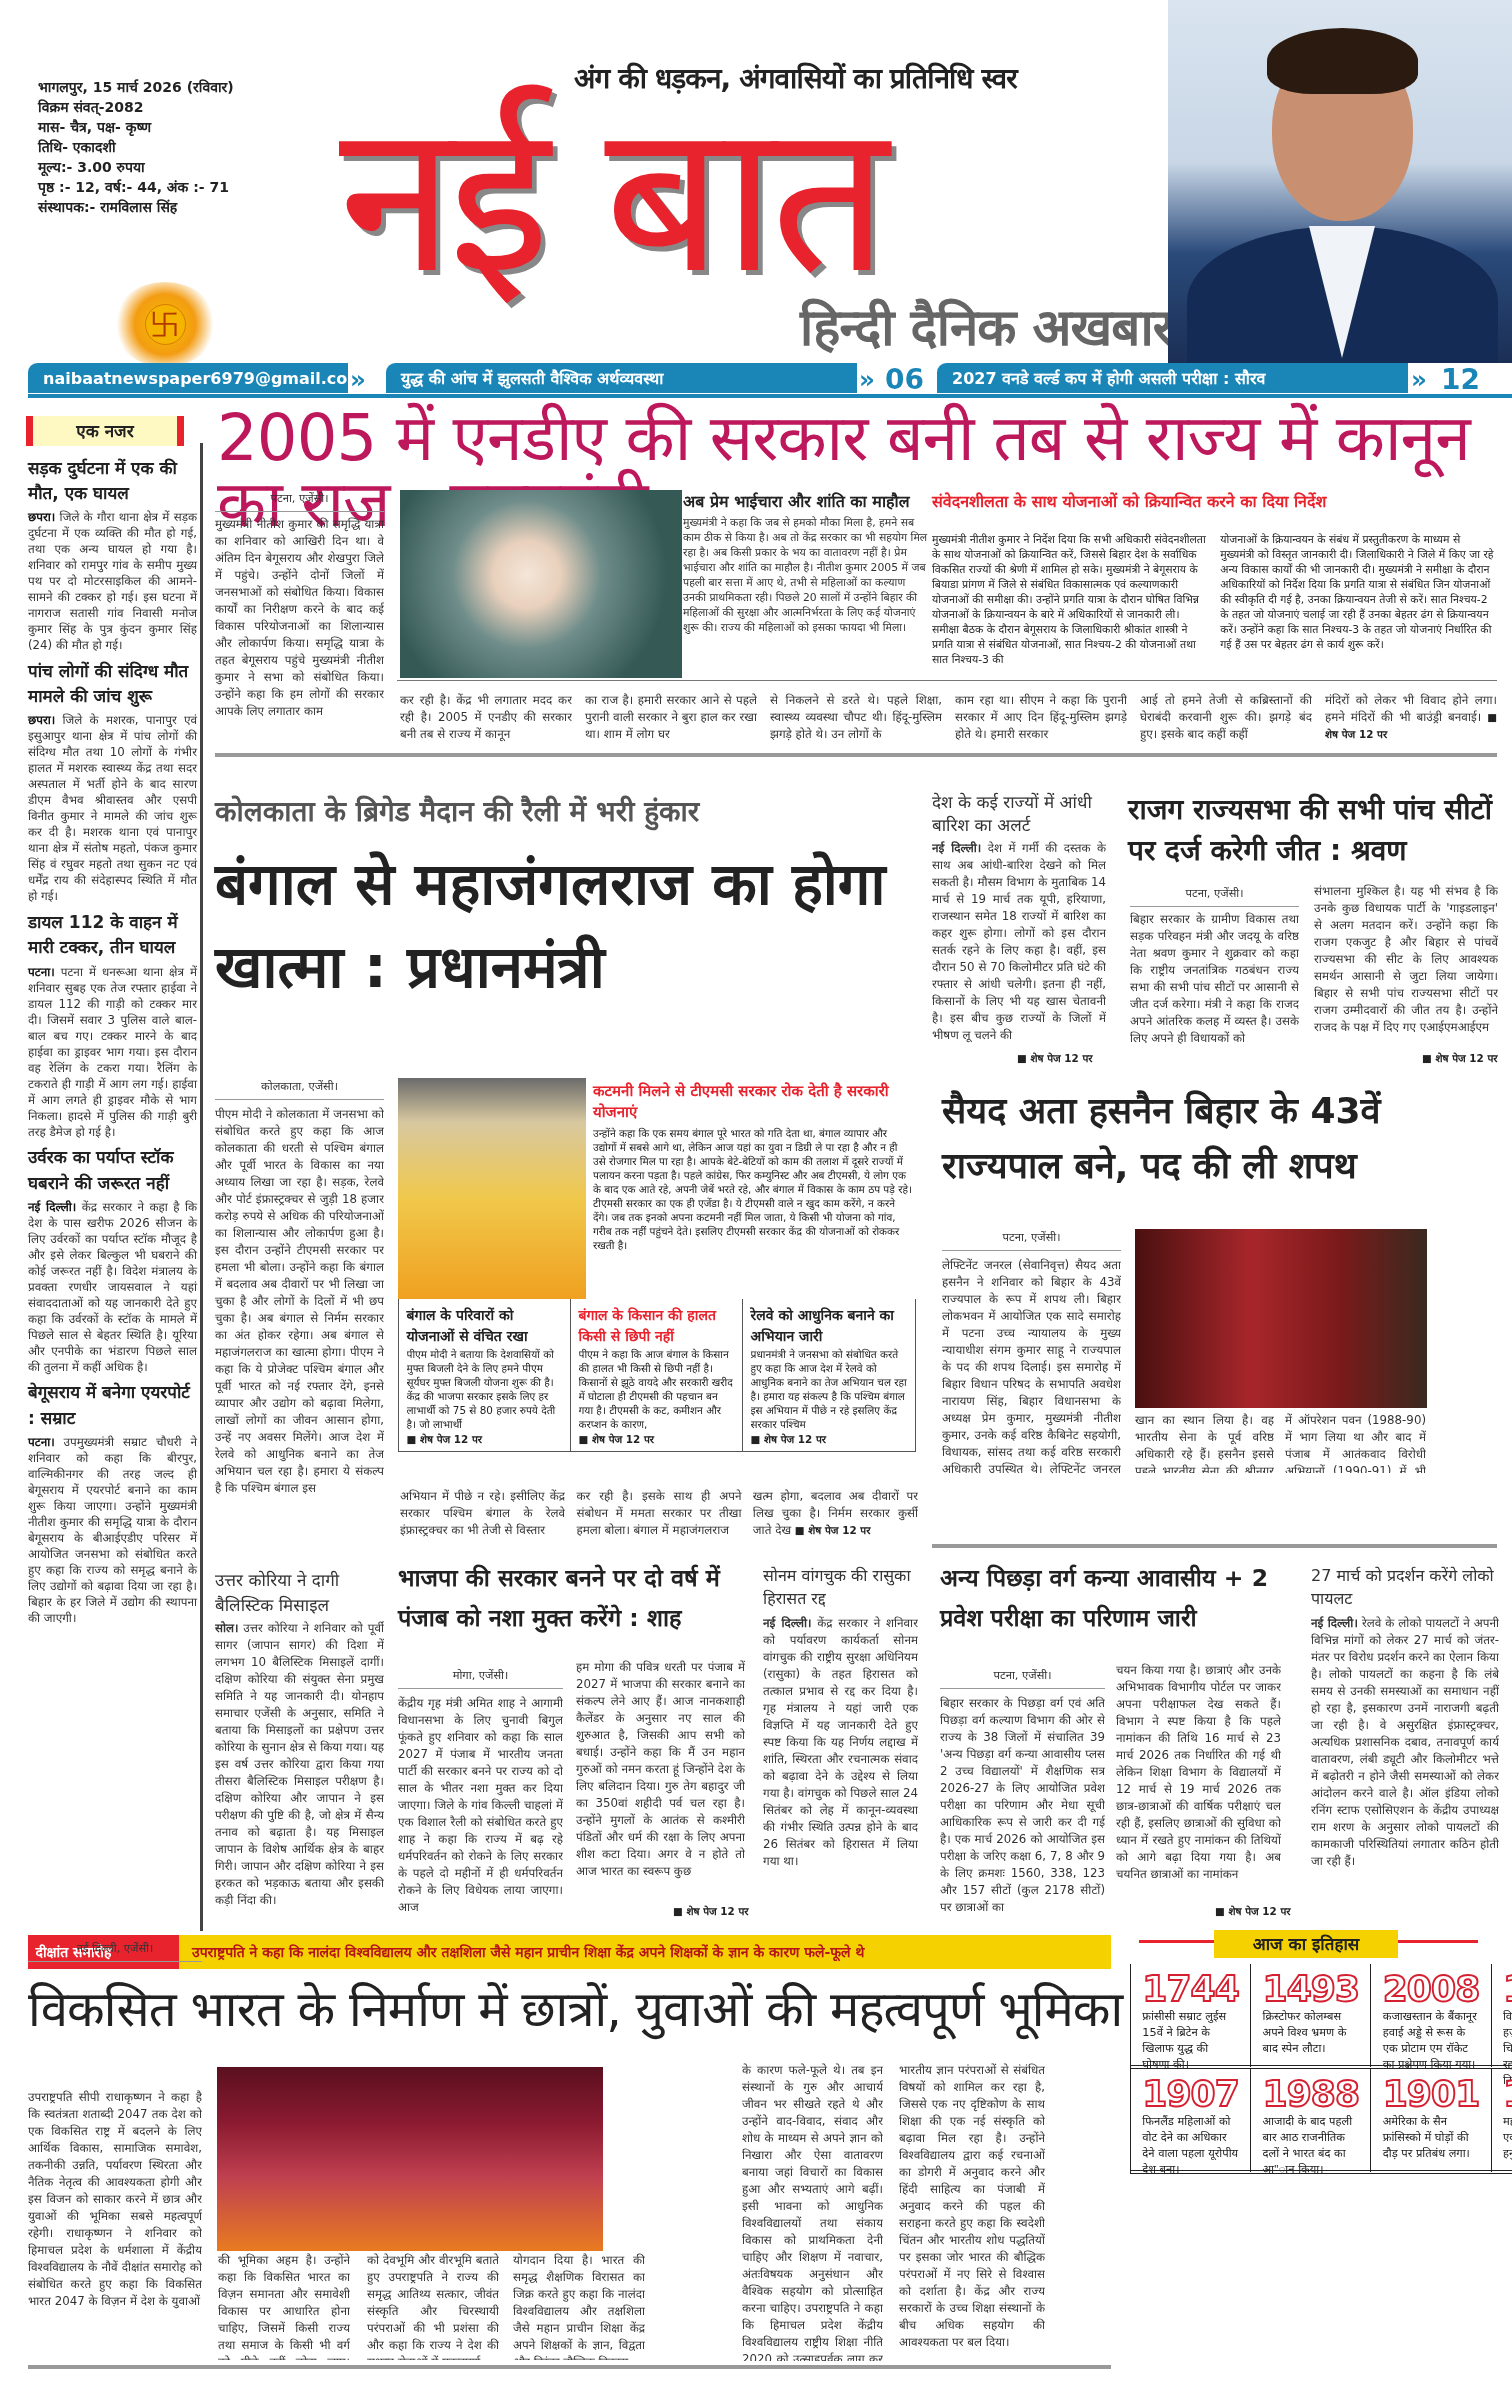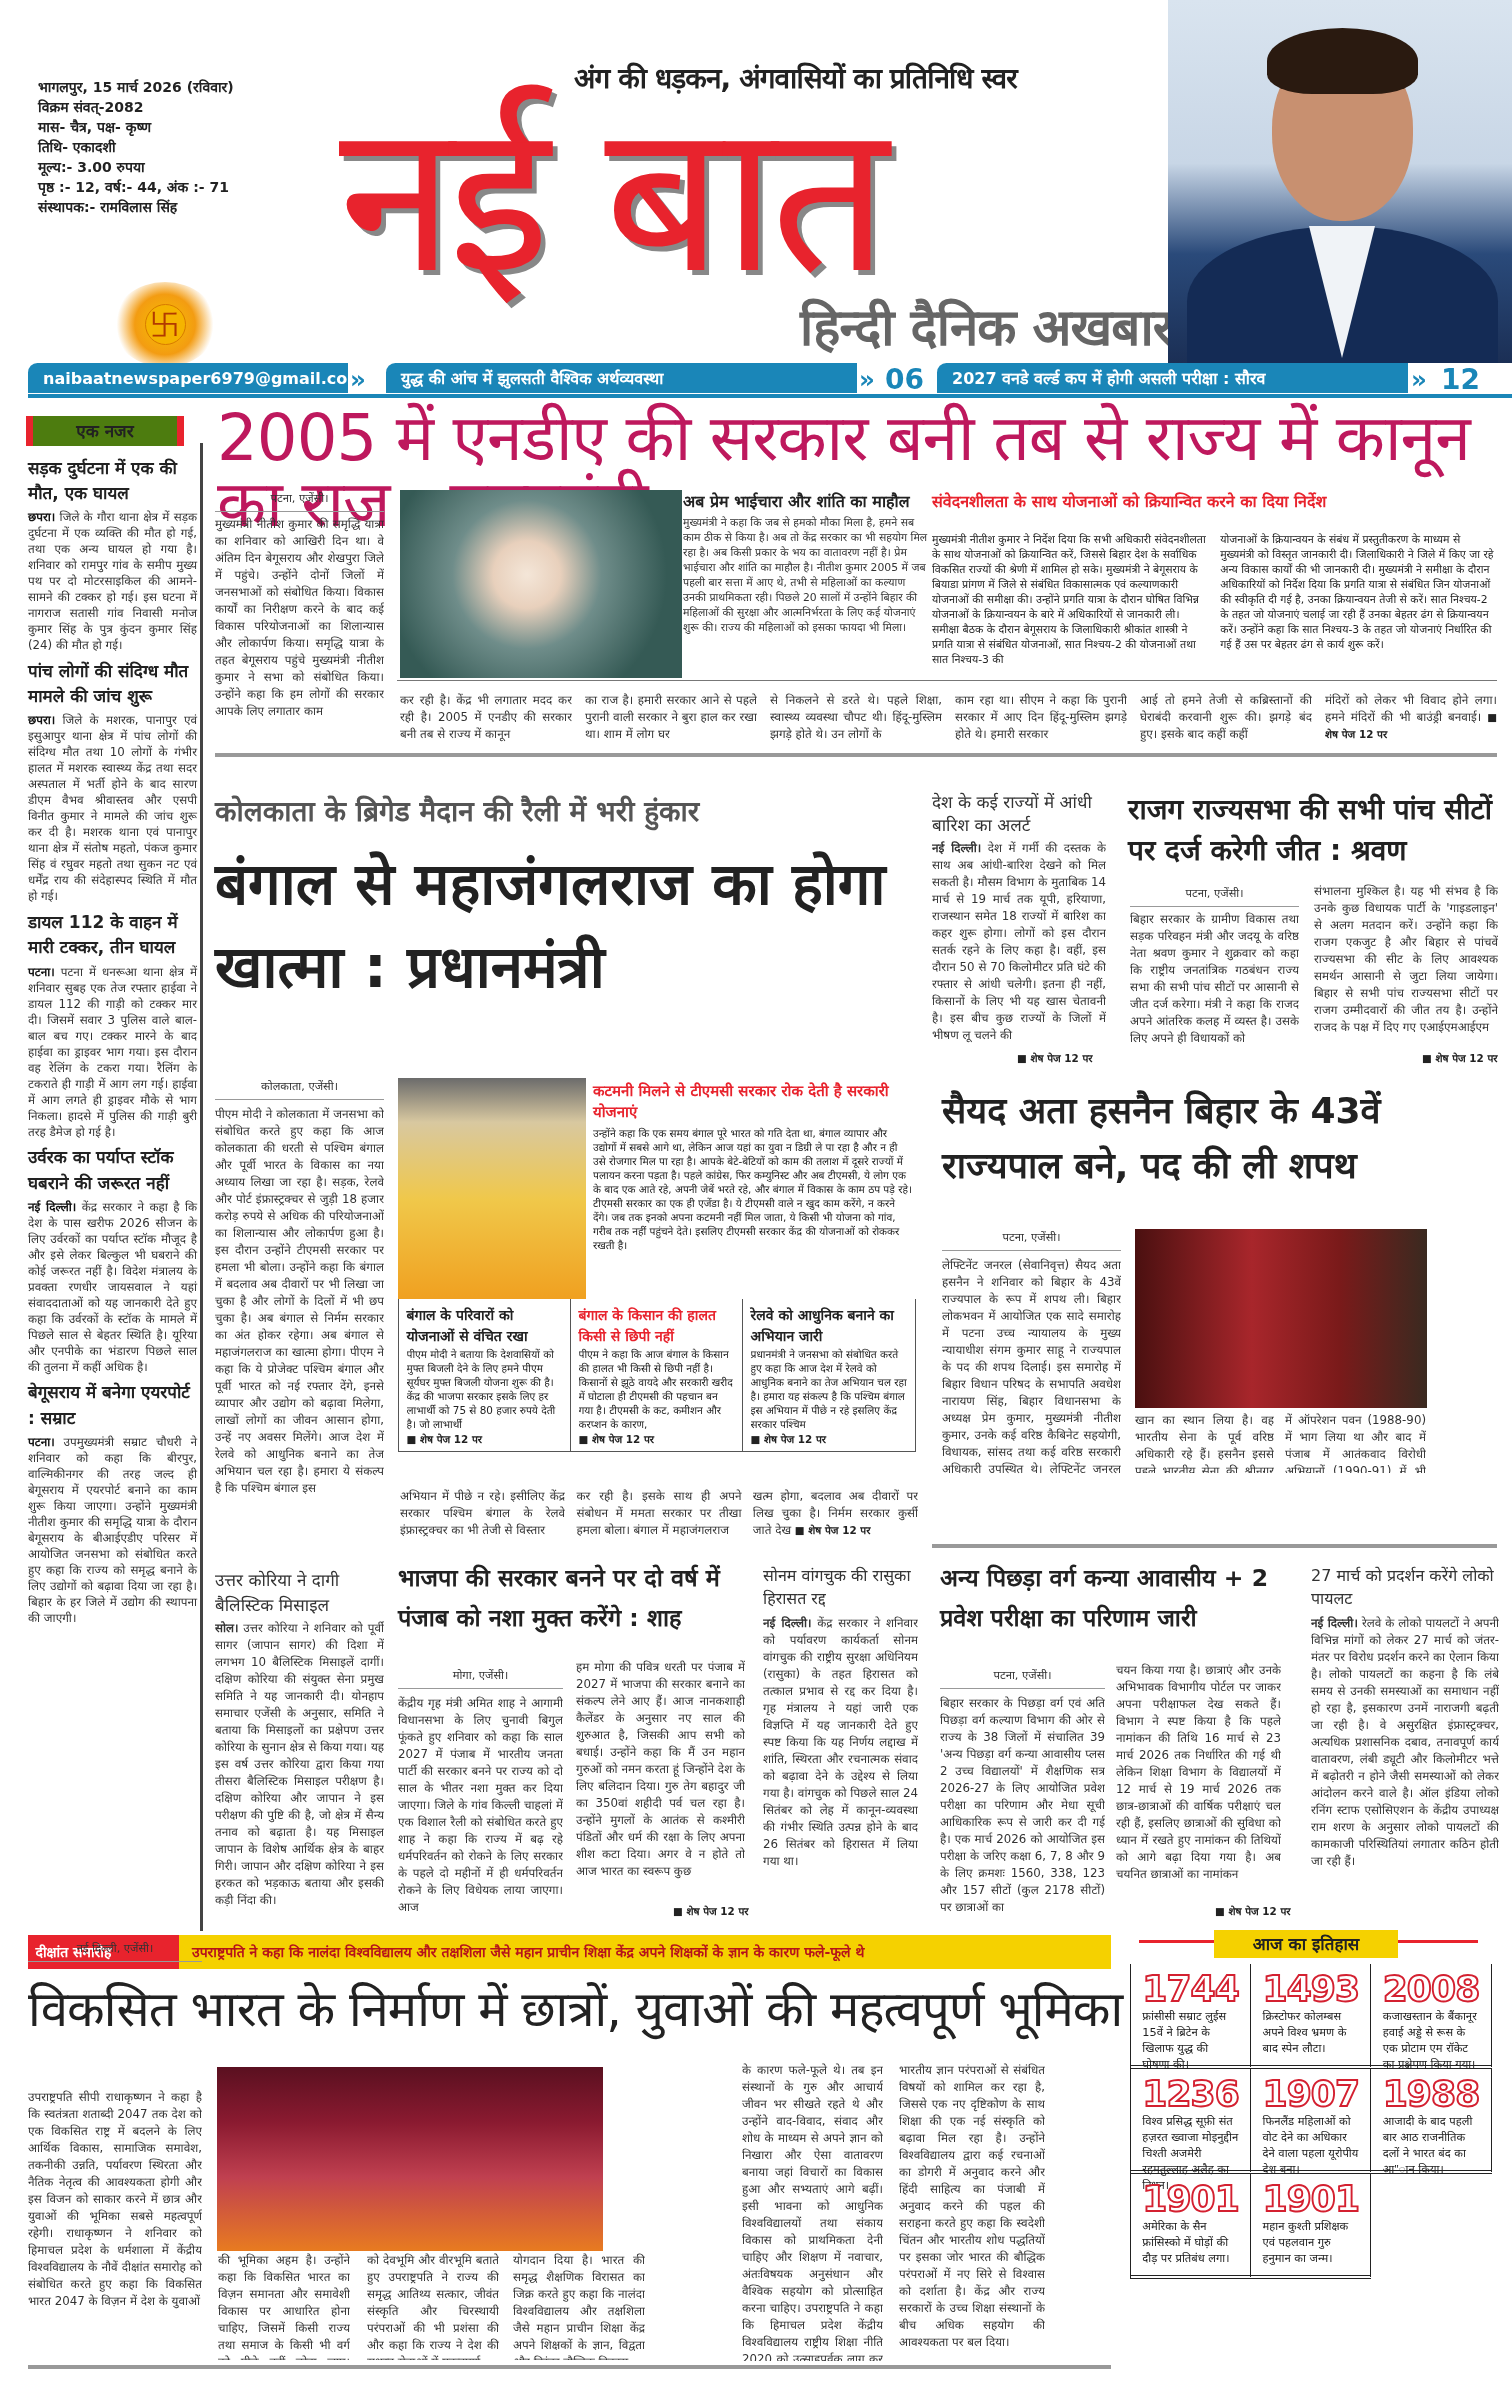--- a/index.html
+++ b/index.html
@@ -14,42 +14,42 @@
 .subtitle{left:800px;top:290px;font-size:51px;font-weight:bold;color:#666;letter-spacing:-0.9px}
 .photo-sourav{left:1168px;top:0;width:345px;height:363px;background:linear-gradient(180deg,#d9e4ef 0,#c8d6e6 45%,#2a4a7a 70%,#1b2f55 100%);overflow:hidden}
 .photo-sourav .face{position:absolute;left:104px;top:42px;width:141px;height:179px;border-radius:48%;background:#c89070}
 .photo-sourav .hair{position:absolute;left:99px;top:28px;width:151px;height:66px;border-radius:50% 50% 30% 30%;background:#2a1a10}
 .photo-sourav .suit{position:absolute;left:19px;top:226px;width:311px;height:151px;border-radius:50% 50% 0 0;background:#142b55}
 .photo-sourav .shirt{position:absolute;left:141px;top:226px;width:66px;height:132px;background:#f0f3f7;clip-path:polygon(0 0,100% 0,50% 100%)}
 .bar{top:363px;height:30px;background:#1a86b8;color:#fff;font-weight:bold;font-size:16px;display:flex;align-items:center;padding-left:15px;border-radius:9.4px 0 0 0}
 .bar-num{top:362px;height:34px;color:#1a86b8;font-weight:bold;font-size:28px;display:flex;align-items:center}
 .chev{color:#1a86b8;font-size:24.5px;font-weight:bold}
 .blueline{left:28px;top:394px;width:1484px;height:3.8px;background:#1a86b8}
-.ek-nazar{left:26px;top:416px;width:158px;height:30px;background:#4d7c0f;border-left:7.5px solid #e8232d;border-right:7.5px solid #e8232d;text-align:center;font-weight:bold;font-size:17px;line-height:30px;color:#222}
+.ek-nazar{left:26px;top:416px;width:158px;height:30px;background:#fef9c3;border-left:7.5px solid #e8232d;border-right:7.5px solid #e8232d;text-align:center;font-weight:bold;font-size:17px;line-height:30px;color:#222}
 .h-lead{left:217px;top:405px;font-size:64px;color:#be185d;letter-spacing:-0.9px;line-height:66px}
 .left-col{left:28px;top:452px;width:169px}
 .left-col .hd{font-weight:bold;font-size:17px;line-height:25.4px;color:#222;margin-top:5.6px}
 .left-col p{font-size:11.8px;line-height:16px;color:#333;text-align:justify;margin-top:2.8px}
 .left-col b{color:#111}
 .vline{left:200px;top:443px;width:2.8px;height:1488px;background:#444}
 .hline{height:3.8px;background:#999}
 .byline{font-size:11.3px;text-align:center;border-bottom:0.9px solid #999;padding-bottom:5.6px;color:#333}
 .col-text{font-size:11.8px;line-height:17px;color:#333;text-align:justify}
 .photo{overflow:hidden}
 .nitish{left:400px;top:490px;width:282px;height:188px;background:radial-gradient(circle at 45% 45%,#f4e6d8 0,#e8d0bc 18%,#6f8d8a 40%,#355a55 75%)}
 .modi{left:398px;top:1078px;width:188px;height:221px;background:linear-gradient(180deg,#6b6b6b 0,#d8c8a0 20%,#f0c84a 55%,#f0a020 100%)}
 .governor{left:1135px;top:1229px;width:292px;height:179px;background:linear-gradient(90deg,#4a1010 0,#a8262b 40%,#7a1a1a 70%,#3a2a20 100%)}
 .convocation{left:217px;top:2067px;width:386px;height:184px;background:linear-gradient(180deg,#5a1020 0,#8a1a30 30%,#c04050 60%,#e87b20 100%)}
 .subhead-red{color:#e8232d;font-weight:bold}
 .sep{font-size:10.4px;font-weight:bold;color:#222}
 .red-strip{left:28px;top:1935px;width:151px;height:34px;background:#e8232d;color:#fff;font-weight:bold;font-size:14px;line-height:34px;padding-left:7.5px}
 .yellow-strip{left:179px;top:1935px;width:932px;height:34px;background:#f5d100;color:#b5121b;font-weight:bold;font-size:14px;line-height:34px;padding-left:13px}
 .itihas-title{left:1139px;top:1940px;width:339px;height:24.5px;border-top:3.8px solid #e8232d;}
 .itihas-title span{position:absolute;left:75px;top:-13px;width:184px;height:28px;background:#f5d100;font-weight:bold;font-size:17px;text-align:center;line-height:28px;color:#222}
-.itihas-grid{left:1130px;top:1964px;width:300px;display:grid;grid-template-columns:1fr 1fr 1fr;border-left:1.9px solid #222}
+.itihas-grid{left:1130px;top:1964px;width:300px;display:grid;grid-template-columns:1fr 1fr 1fr 1fr;border-left:1.9px solid #222}
 .it-cell{padding:3.8px 11.3px 5.6px;border-bottom:4.7px double #222;border-right:1.9px solid #222;height:105px}
 .it-year{font-size:36px;font-weight:bold;color:#fff;-webkit-text-stroke:1.9px #d42030;text-align:center;line-height:41px;letter-spacing:-0.9px}
 .it-text{font-size:11.3px;line-height:16px;color:#222}
 </style>
 </head>
 <body>
 
 <div class="abs meta dv">
   <div>भागलपुर, 15 मार्च 2026 (रविवार)</div>
   <div>विक्रम संवत्-2082</div>

